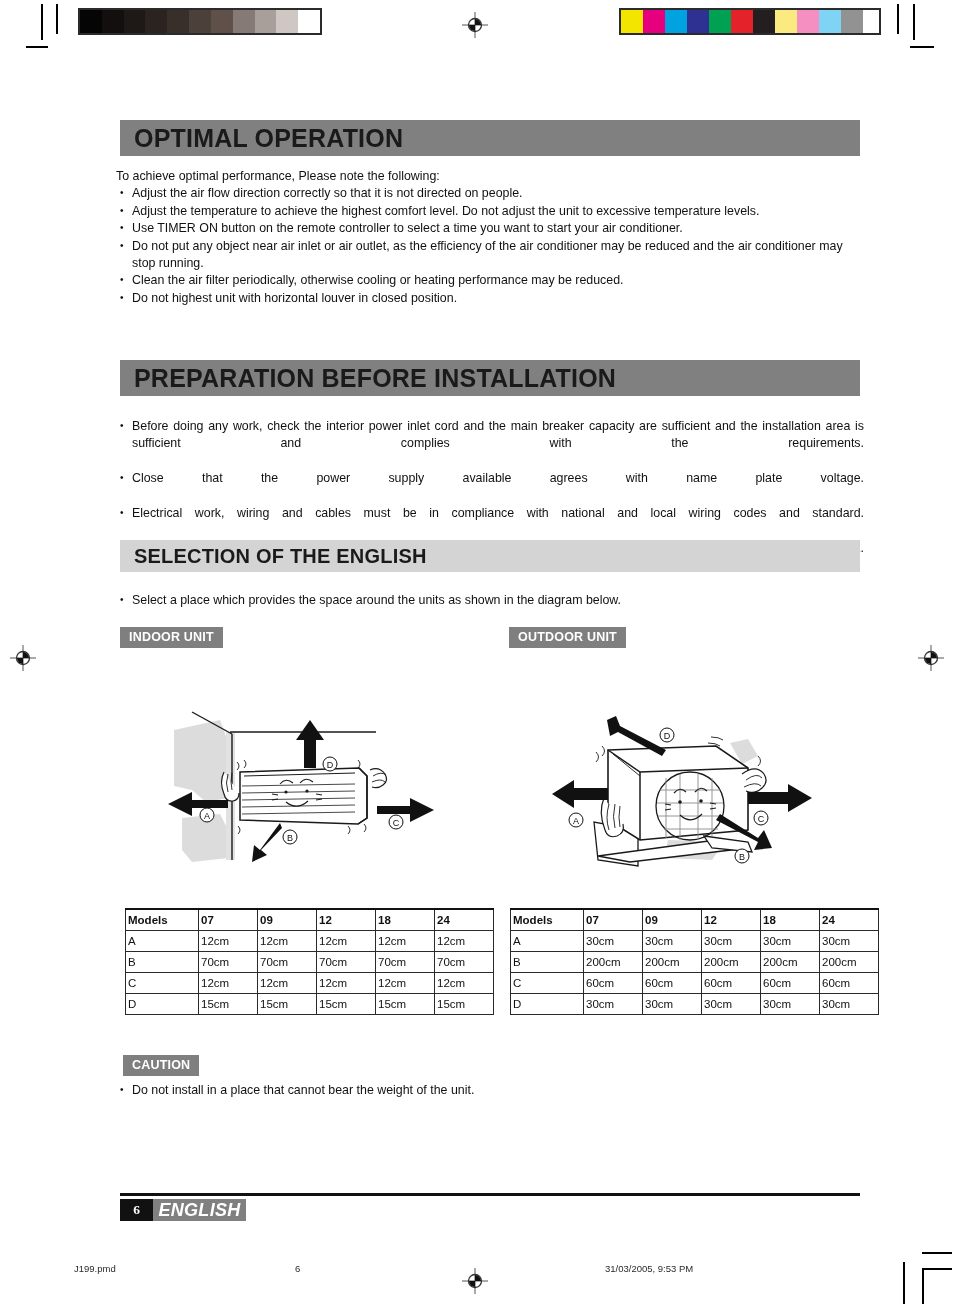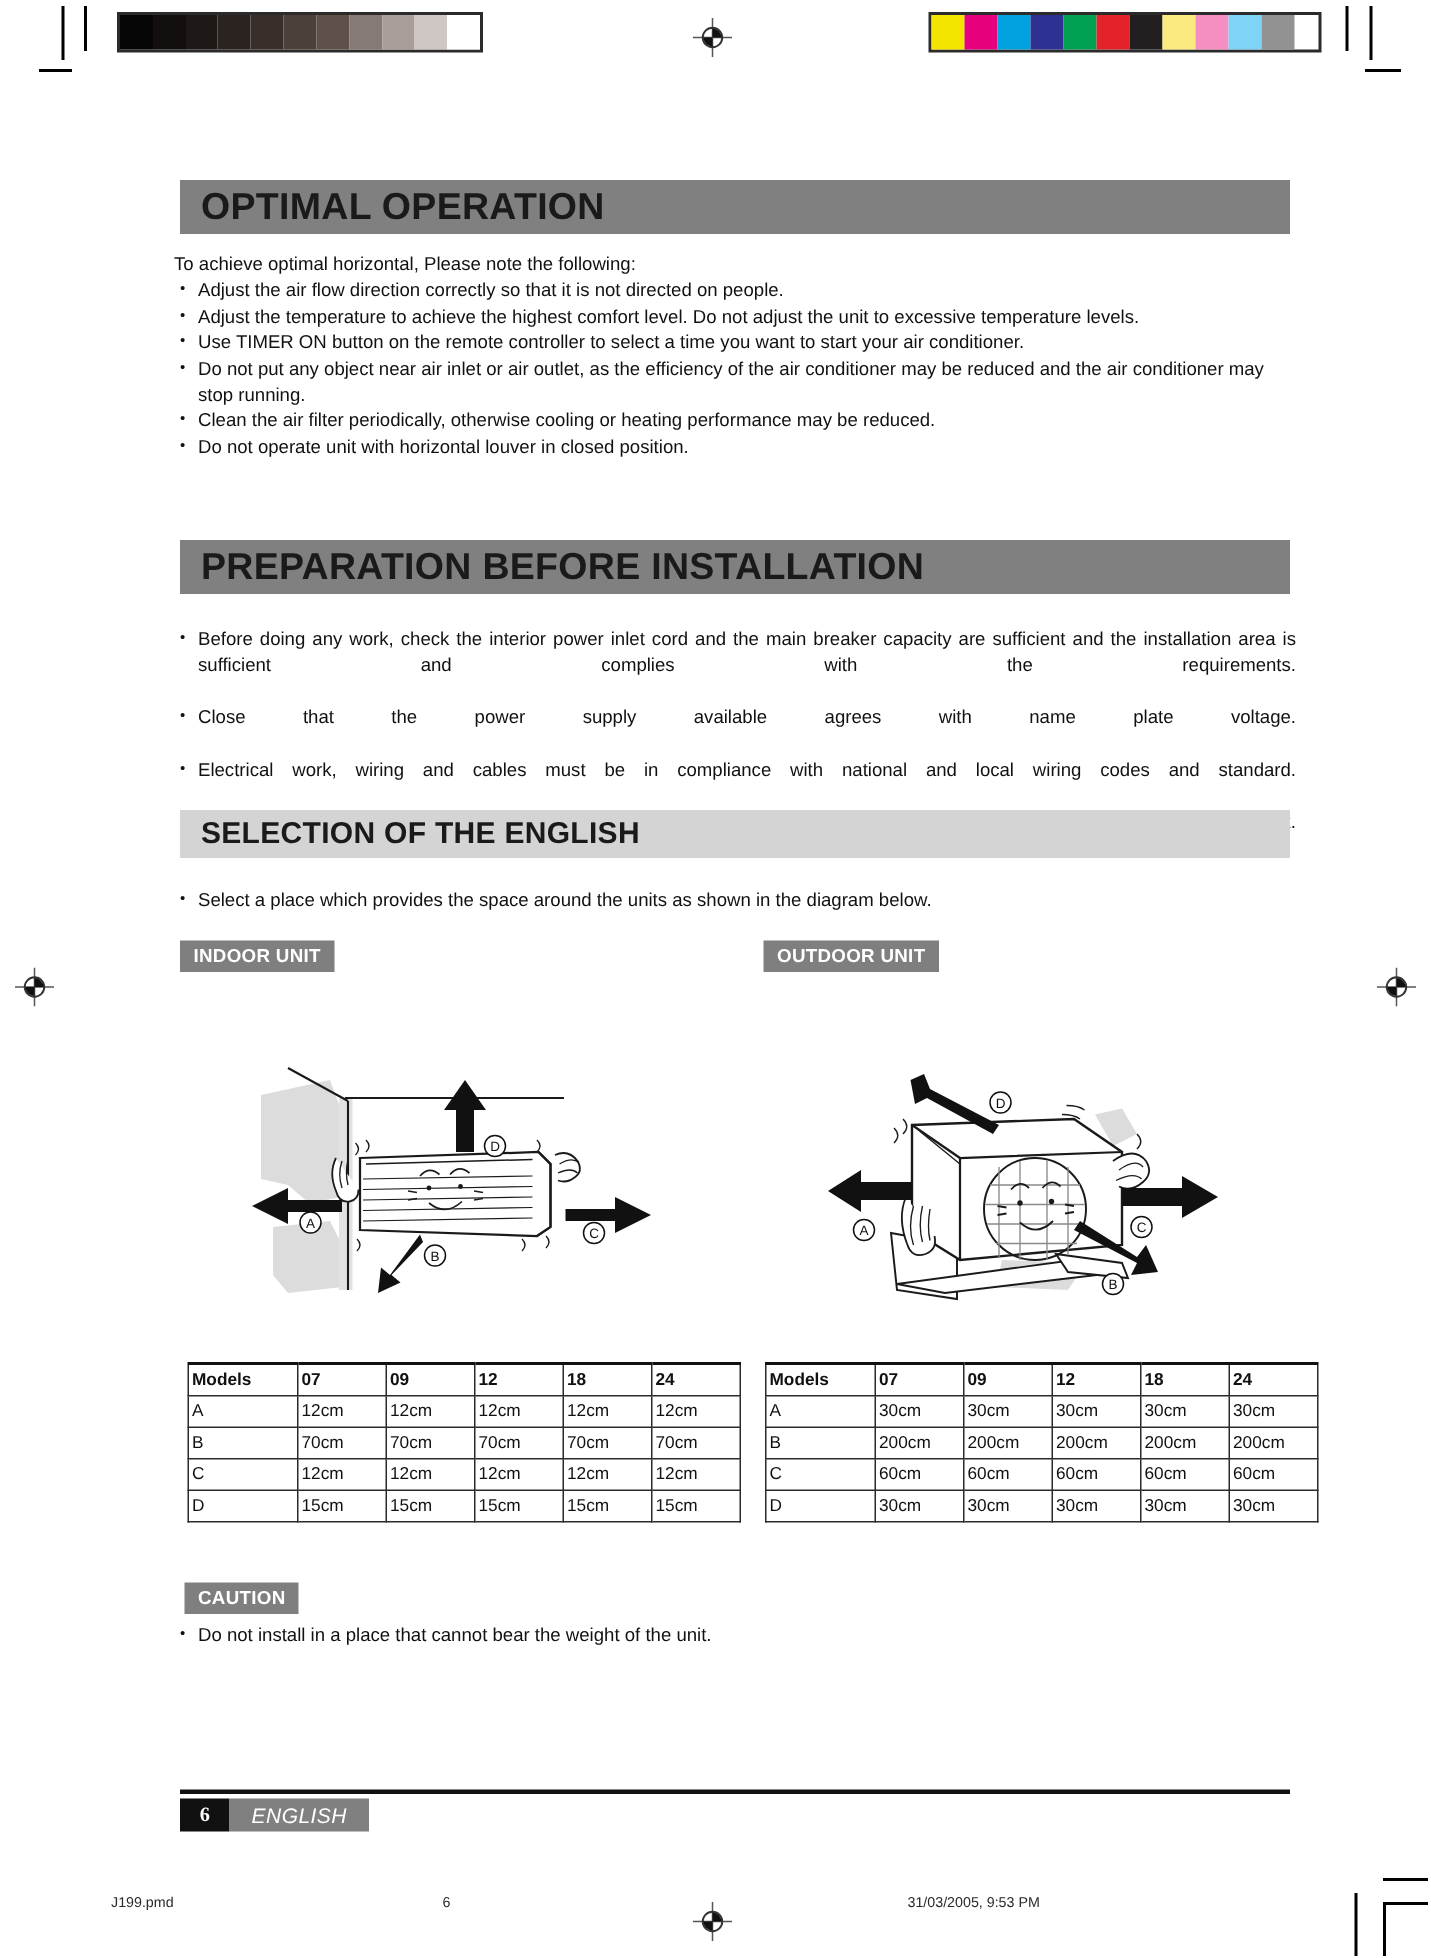--- a/index.html
+++ b/index.html
@@ -143,22 +143,22 @@
     font-weight: bold;
     font-size: 13.5px;
     display: flex; align-items: center; justify-content: center;
   }
   .langtag {
     position: absolute;
     left: 141px; top: 1199px;
     width: 93px; height: 22px;
     background: #808080;
     color: #ffffff;
-    font-size: 14px;
-    font-weight: normal;
+    font-size: 18px;
+    font-weight: bold;
     font-style: italic;
     display: flex; align-items: center; justify-content: center;
     letter-spacing: 0.3px;
   }
 
   .printinfo {
     position: absolute;
     top: 1263px;
     font-size: 9.5px;
     color: #2a2a2a;
@@ -244,28 +244,28 @@
   </svg>
 </div>
 
 <div class="page">
 
   <div class="band dark" style="top:120px;height:36px;">
     <h1>OPTIMAL OPERATION</h1>
   </div>
 
   <div class="para" style="top:168px;">
-    <p>To achieve optimal horizontal, Please note the following:</p>
+    <p>To achieve optimal performance, Please note the following:</p>
     <ul>
       <li>Adjust the air flow direction correctly so that it is not directed on people.</li>
       <li>Adjust the temperature to achieve the highest comfort level. Do not adjust the unit to excessive temperature levels.</li>
       <li>Use TIMER ON button on the remote controller to select a time you want to start your air conditioner.</li>
       <li>Do not put any object near air inlet or air outlet, as the efficiency of the air conditioner may be reduced and the air conditioner may stop running.</li>
       <li>Clean the air filter periodically, otherwise cooling or heating performance may be reduced.</li>
-      <li>Do not operate unit with horizontal louver in closed position.</li>
+      <li>Do not highest unit with horizontal louver in closed position.</li>
     </ul>
   </div>
 
   <div class="band dark" style="top:360px;height:36px;">
     <h1>PREPARATION BEFORE INSTALLATION</h1>
   </div>
 
   <div class="para justified" style="top:418px;">
     <ul>
       <li>Before doing any work, check the interior power inlet cord and the main breaker capacity are sufficient and the installation area is sufficient and complies with the requirements.</li>

